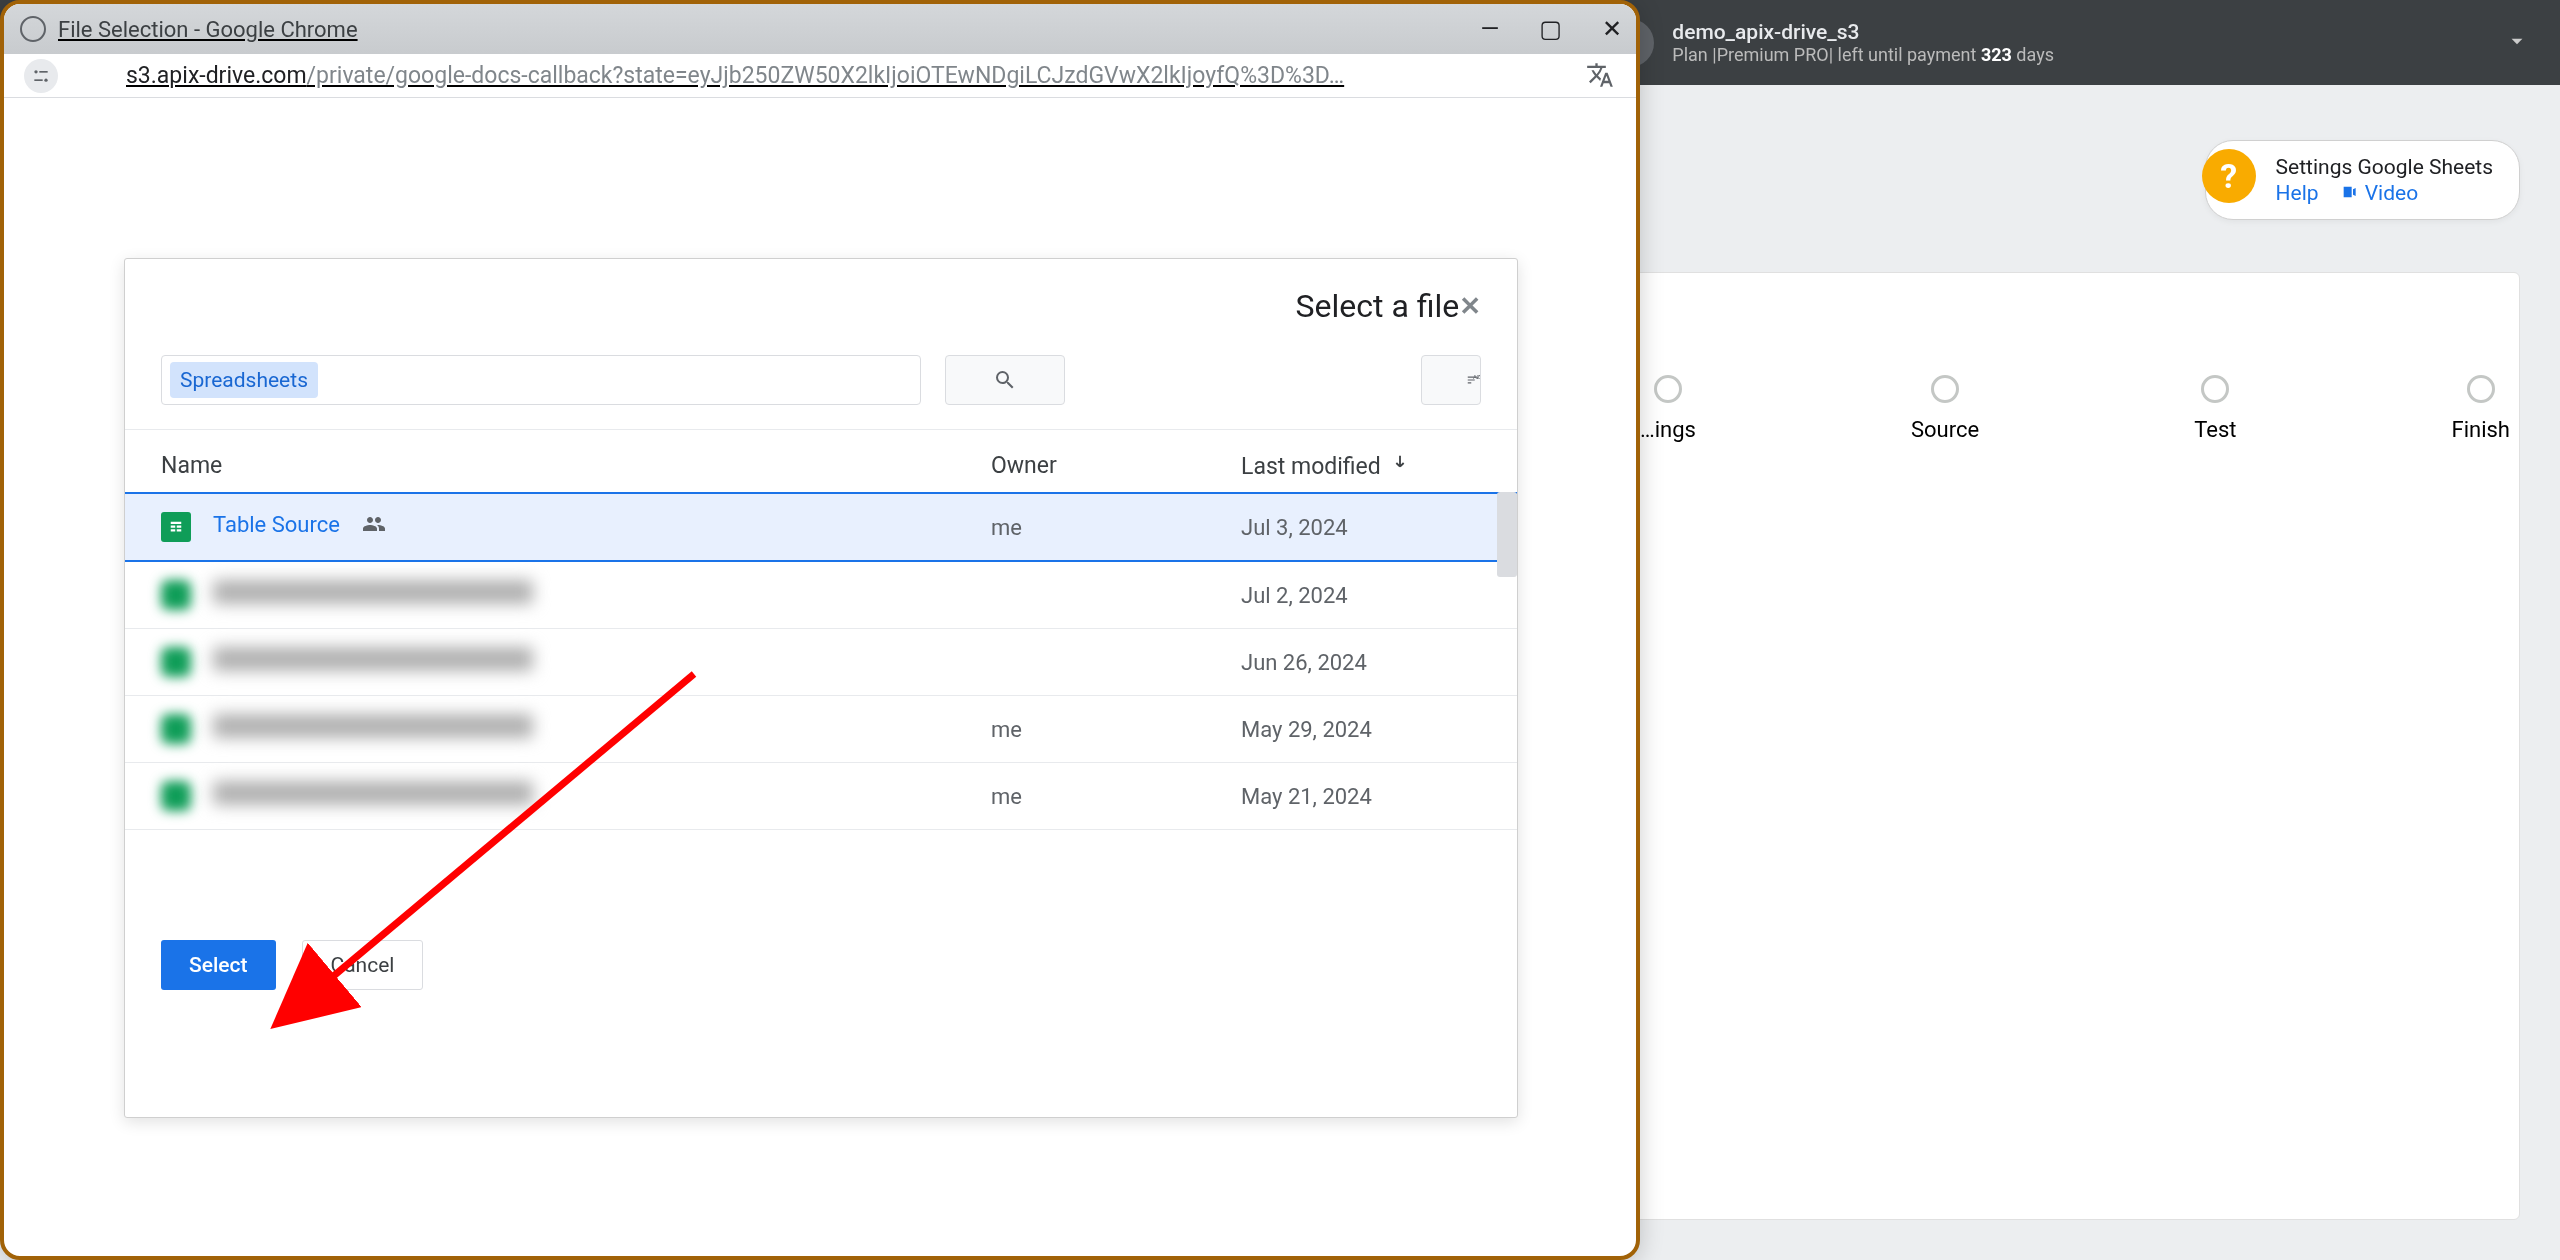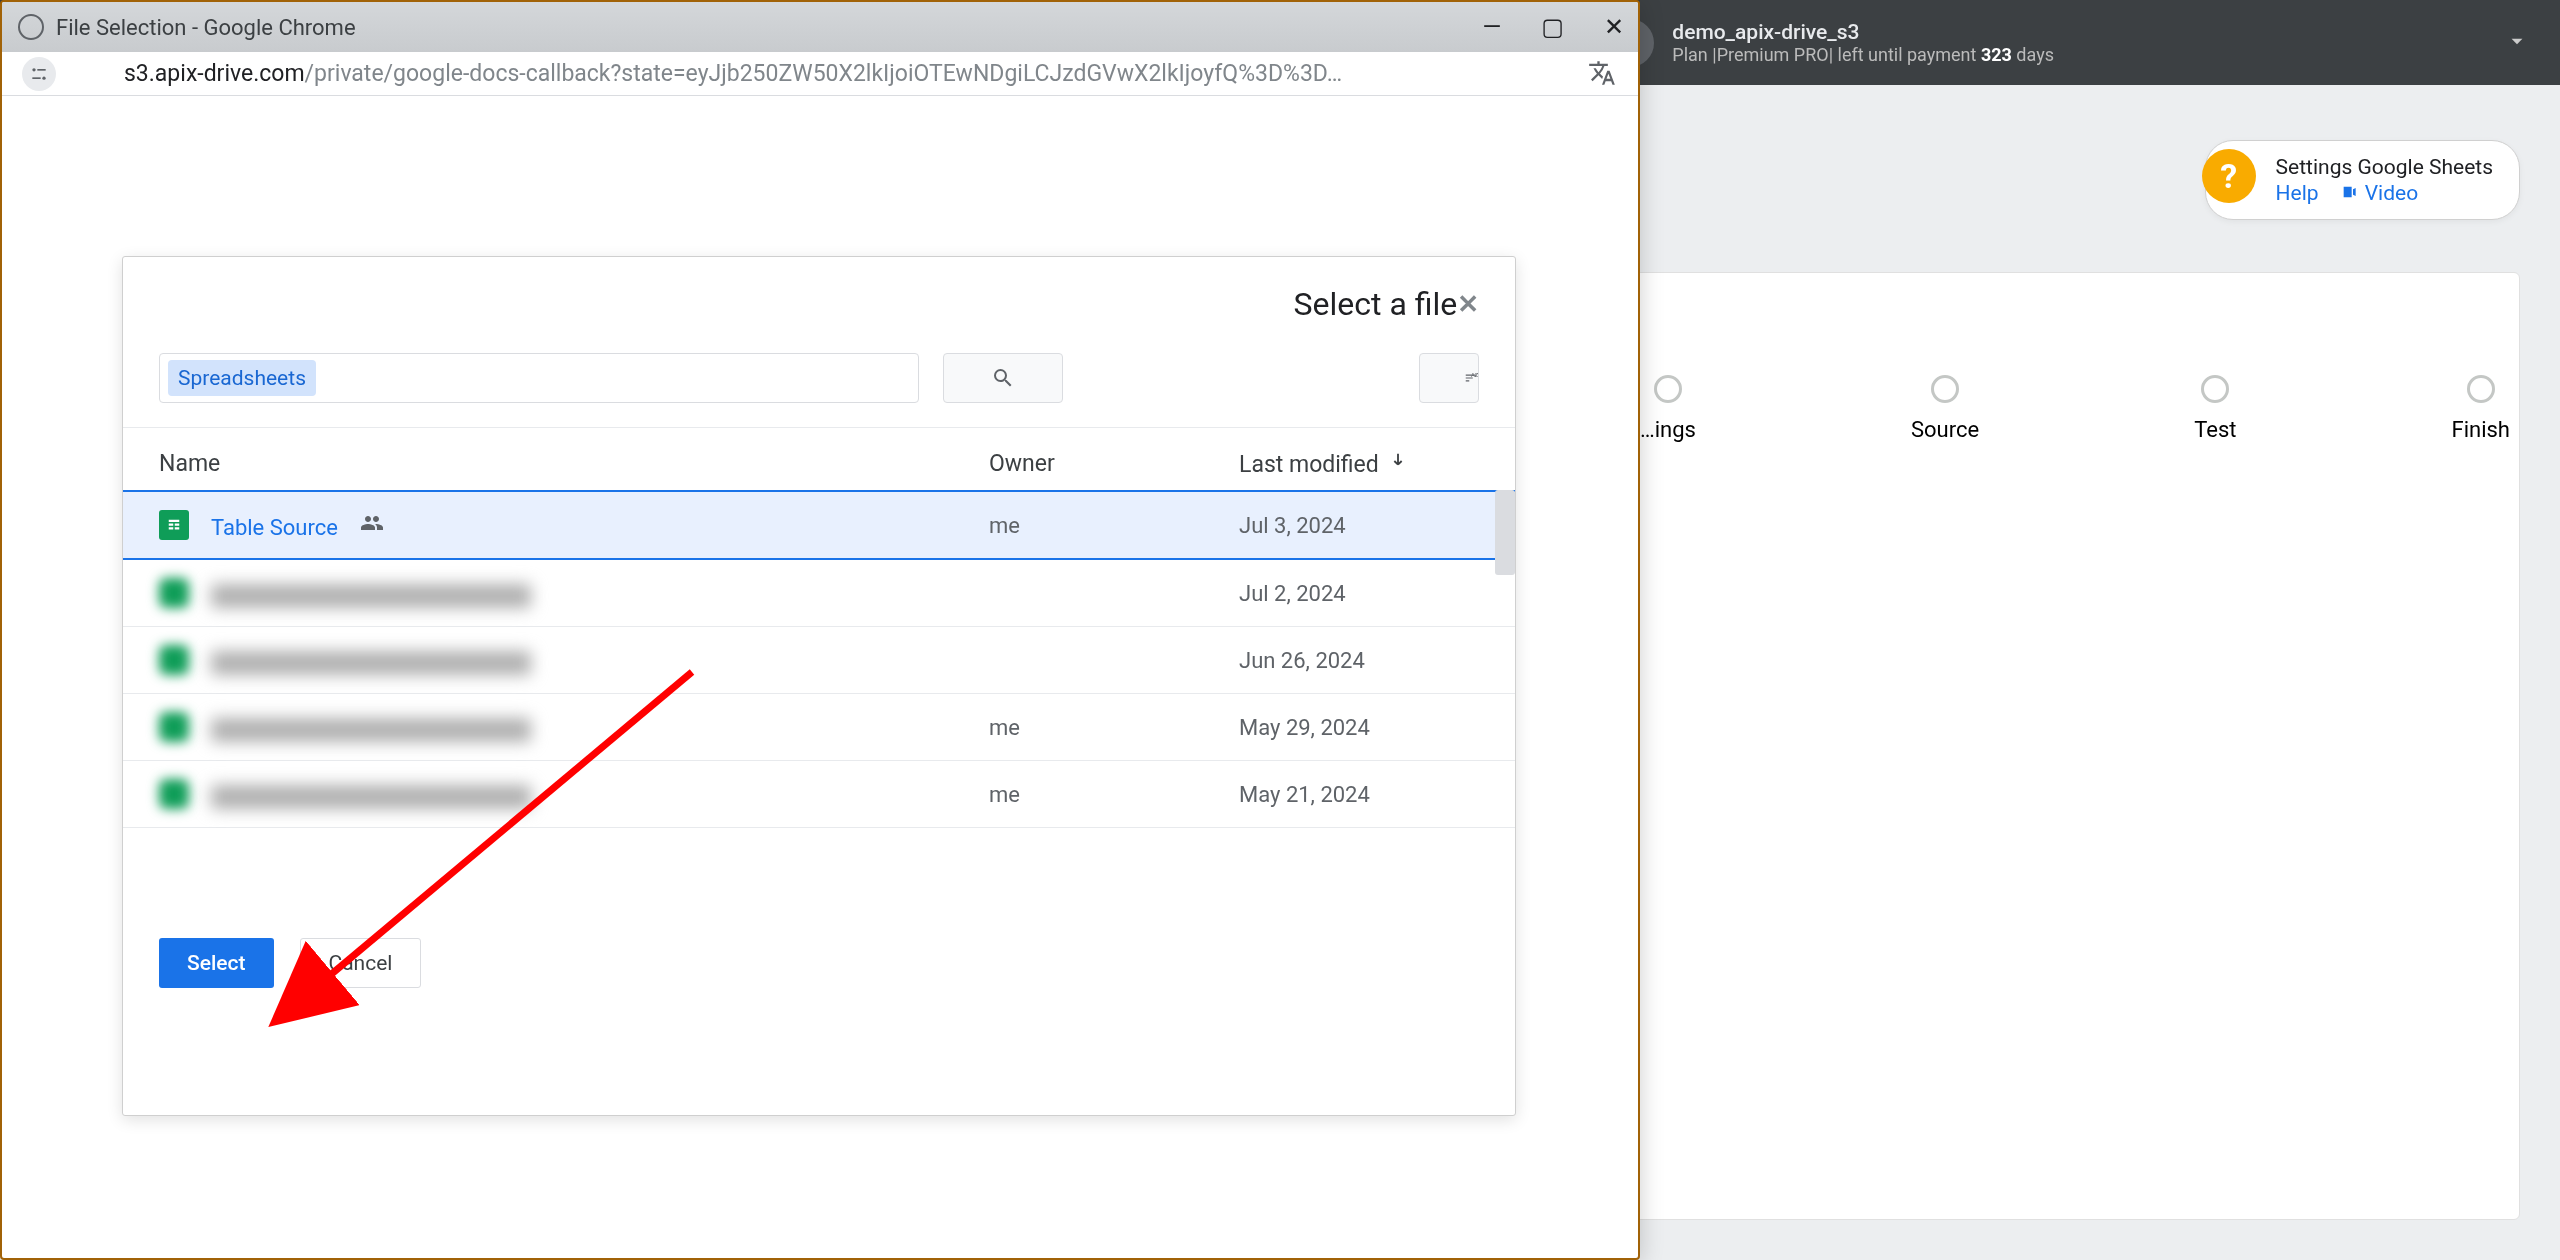--- a/index.html
+++ b/index.html
@@ -29,21 +29,21 @@
 
 .stepper { position: absolute; top: 375px; left: 1640px; right: 50px; display: flex; align-items: center; justify-content: space-between; }
 .step { display: flex; flex-direction: column; align-items: center; position: relative; }
 .step-circle { width: 28px; height: 28px; border: 3px solid #c4c7c5; border-radius: 50%; background: #fff; }
 .step-label { margin-top: 14px; font-size: 22px; color: #000000; }
 
 
 .bg-panel { position: absolute; top: 272px; left: 80px; right: 40px; bottom: 40px; background: #fff; border: 1px solid #e0e0e0; border-radius: 6px; }
 
 
-.chrome-window { position: absolute; top: 0; left: 0; width: 1640px; height: 1260px; background: #fff; border: 2px solid #a16207; border-radius: 4px; overflow: hidden; z-index: 100; box-shadow: 0 4px 24px rgba(0,0,0,0.2); }
+.chrome-window { position: absolute; top: 0; left: 0; width: 1640px; height: 1260px; background: #fff; border: 4px solid #a16207; border-radius: 20px; overflow: hidden; z-index: 100; box-shadow: 0 4px 24px rgba(0,0,0,0.2); text-decoration: underline; }
 .chrome-titlebar { height: 50px; background: linear-gradient(#d4d7da,#c8cbce); display: flex; align-items: center; padding: 0 16px; position: relative; }
 .chrome-titlebar .favicon { width: 26px; height: 26px; margin-right: 12px; border: 2px solid #5f6368; border-radius: 50%; }
 .chrome-titlebar .title { font-size: 22px; color: #3c4043; }
 .chrome-titlebar .ctrls { position: absolute; right: 14px; display: flex; gap: 40px; font-size: 24px; color: #202124; }
 .chrome-titlebar .ctrls span { cursor: pointer; }
 .chrome-urlbar { height: 44px; display: flex; align-items: center; padding: 0 20px; border-bottom: 1px solid #dadce0; background: #fff; gap: 48px; }
 .chrome-urlbar .siteicon { width: 34px; height: 34px; border-radius: 50%; background: #e8eaed; display: flex; align-items: center; justify-content: center; margin-right: 20px; font-size: 16px; }
 .chrome-urlbar .url { font-size: 23px; color: #202124; flex: 1; overflow: hidden; white-space: nowrap; text-overflow: ellipsis; }
 .chrome-urlbar .url .dim { color: #80868b; }
 .chrome-urlbar .translate { width: 30px; height: 30px; margin-left: 10px; color: #5f6368; }
@@ -61,21 +61,21 @@
 .sort-btn { width: 60px; height: 50px; border: 1px solid #dadce0; border-radius: 4px; background: #f8f9fa; display: flex; align-items: center; justify-content: center; color: #5f6368; margin-left: auto; padding-left: 44px; }
 
 .picker-cols { display: flex; padding: 22px 36px 12px 36px; font-size: 23px; color: #3c4043; }
 .col-name { flex: 0 0 830px; }
 .col-owner { flex: 0 0 250px; }
 .col-modified { flex: 1; display: flex; align-items: center; gap: 8px; }
 
 .picker-list { height: 420px; overflow: hidden; position: relative; }
 .file-row { display: flex; align-items: center; padding: 18px 36px; border-bottom: 1px solid #e8eaed; font-size: 22px; color: #3c4043; }
 .file-row.selected { background: #e8f0fe; border: 2px solid #1a73e8; border-left: 2px solid #1a73e8; border-right: 2px solid #1a73e8; margin: 0 -2px; }
-.file-row .cell-name { flex: 0 0 830px; display: flex; align-items: flex-end; gap: 22px; }
+.file-row .cell-name { flex: 0 0 830px; display: flex; align-items: flex-start; gap: 22px; }
 .file-row .cell-owner { flex: 0 0 250px; color: #5f6368; }
 .file-row .cell-modified { flex: 1; color: #5f6368; }
 .sheets-icon { width: 30px; height: 30px; background: #0f9d58; border-radius: 3px; display: inline-flex; align-items: center; justify-content: center; color: #fff; font-size: 16px; }
 .file-name-link { color: #1a73e8; font-weight: 400; }
 .shared-icon { color: #5f6368; font-size: 20px; }
 .blur-row .blur-icon { width: 30px; height: 30px; background: #0f9d58; border-radius: 7px; filter: blur(6px); }
 .blur-row .blur-text { width: 320px; height: 24px; background: #b0b0b0; filter: blur(8px); border-radius: 4px; }
 
 .picker-scrollbar { position: absolute; right: 0; top: 0; width: 20px; height: 85px; background: #dadce0; border-radius: 3px; }
 

